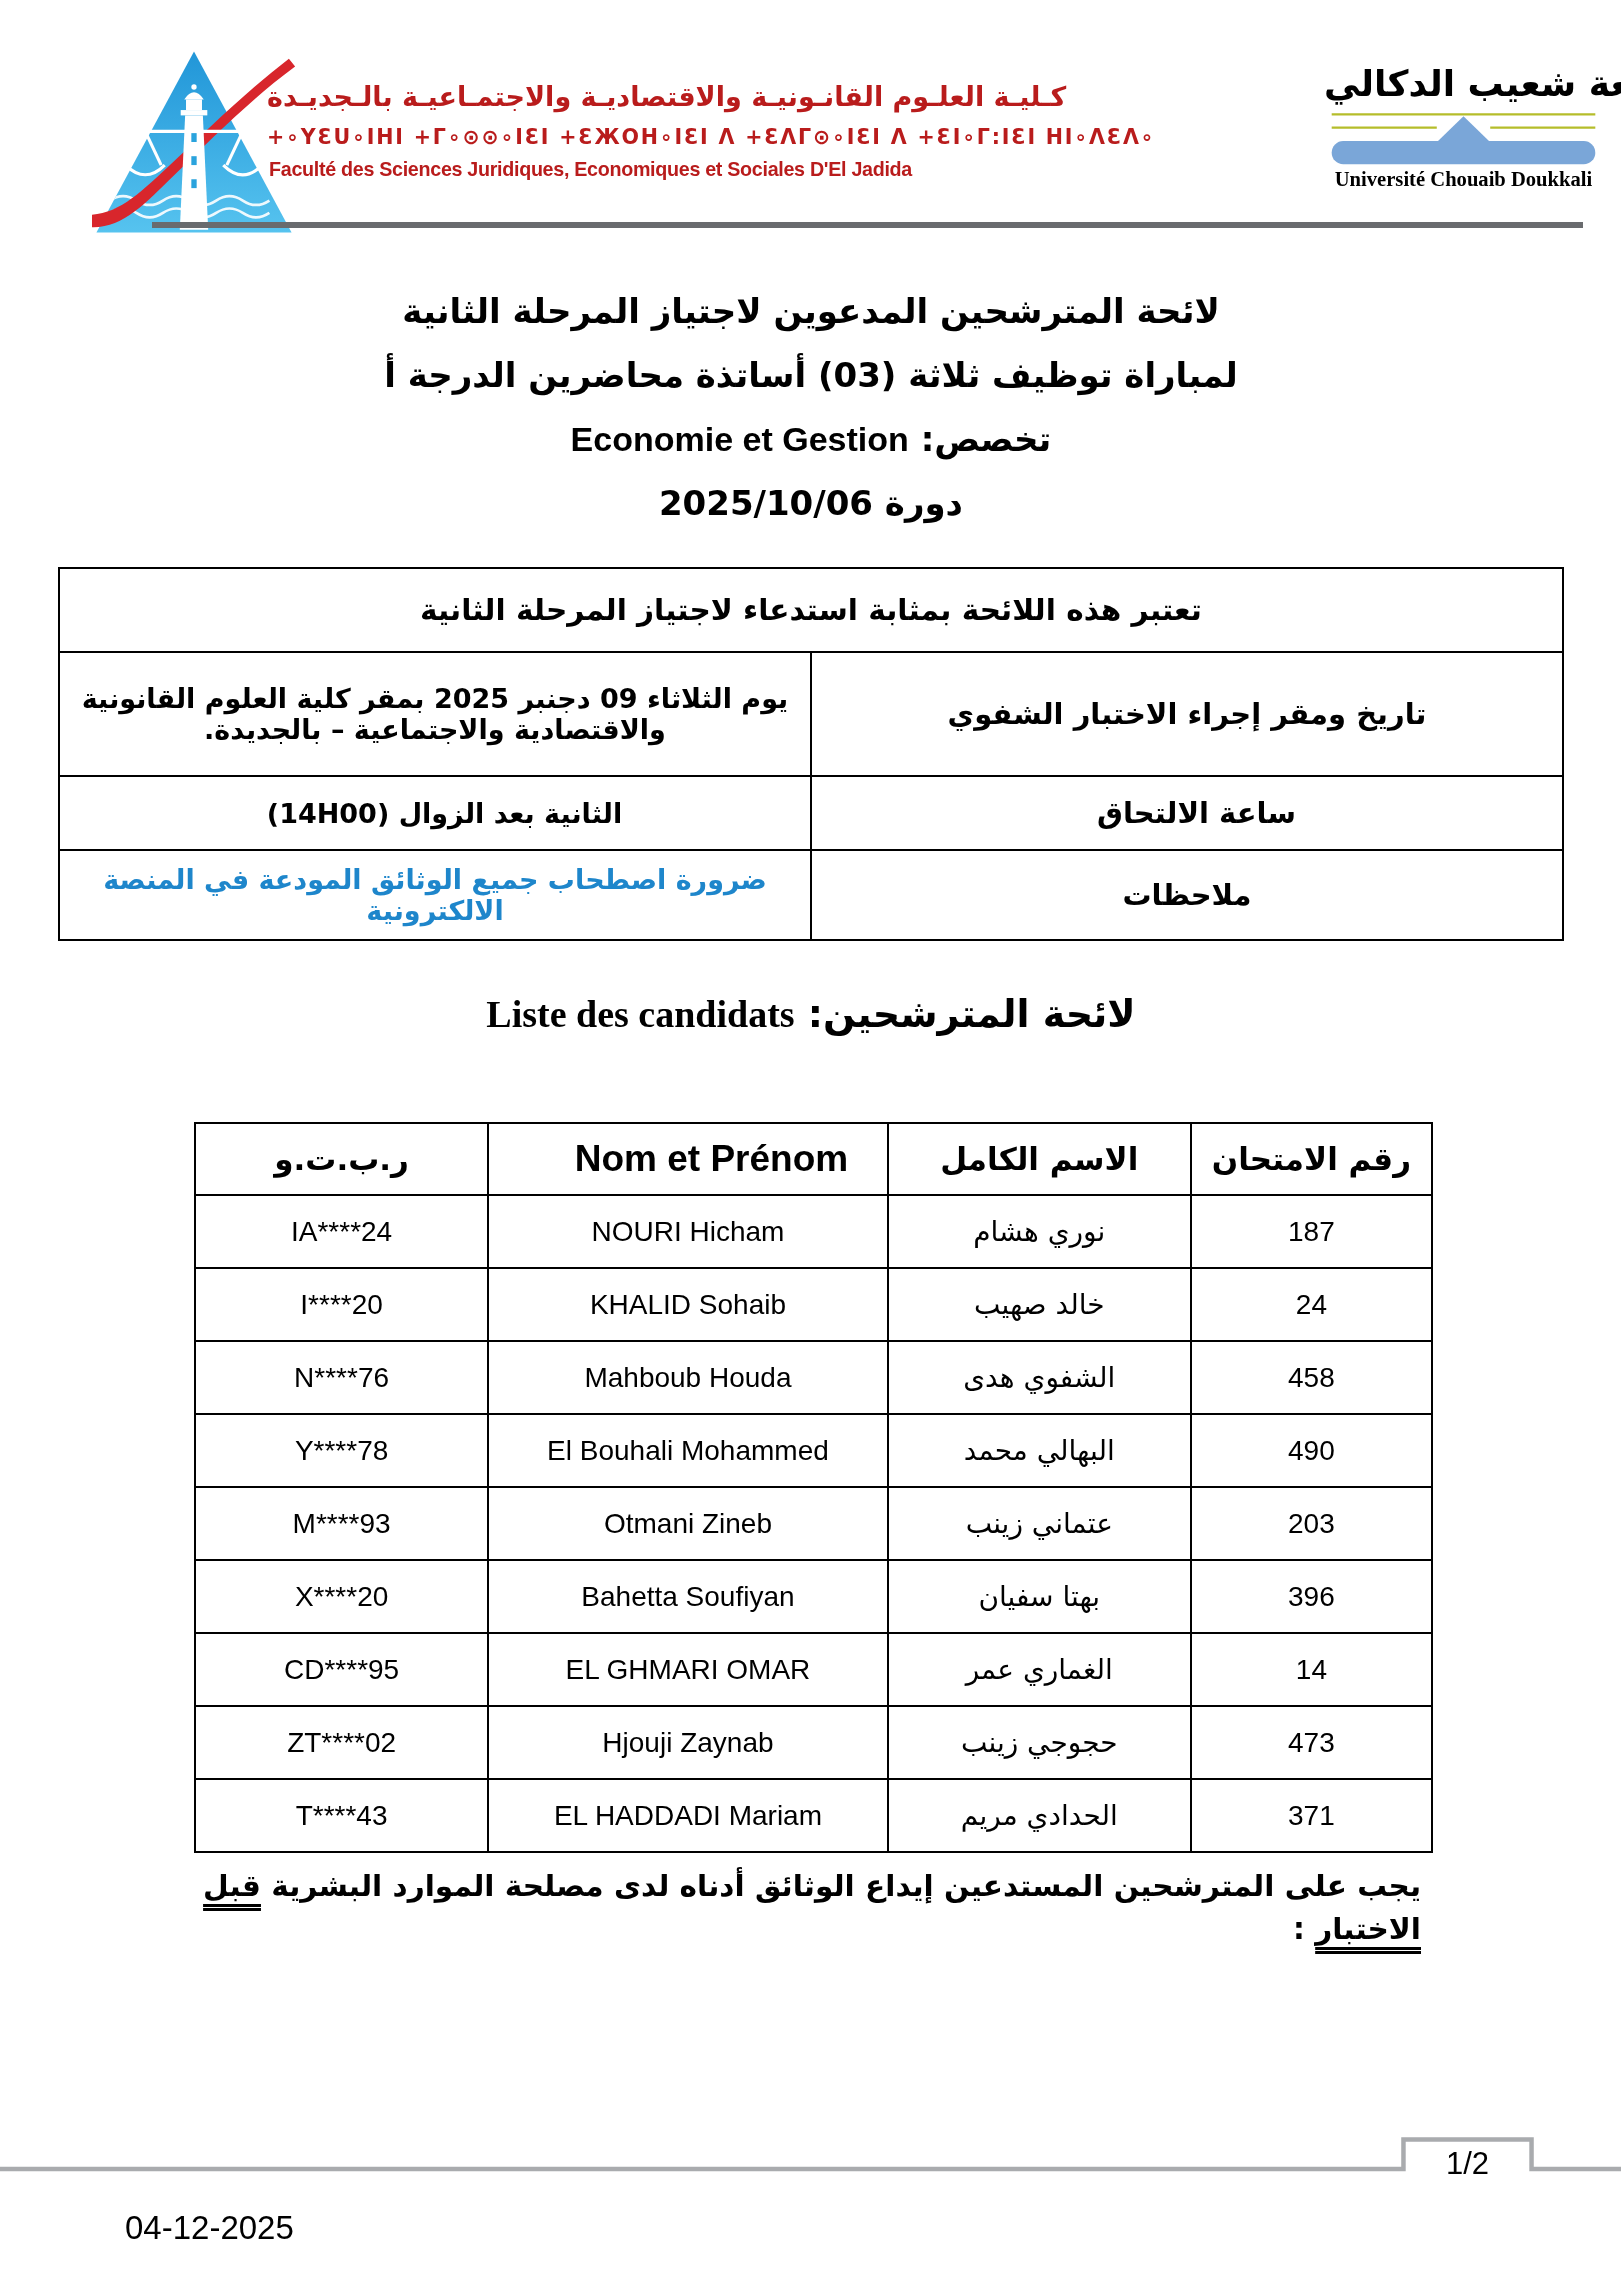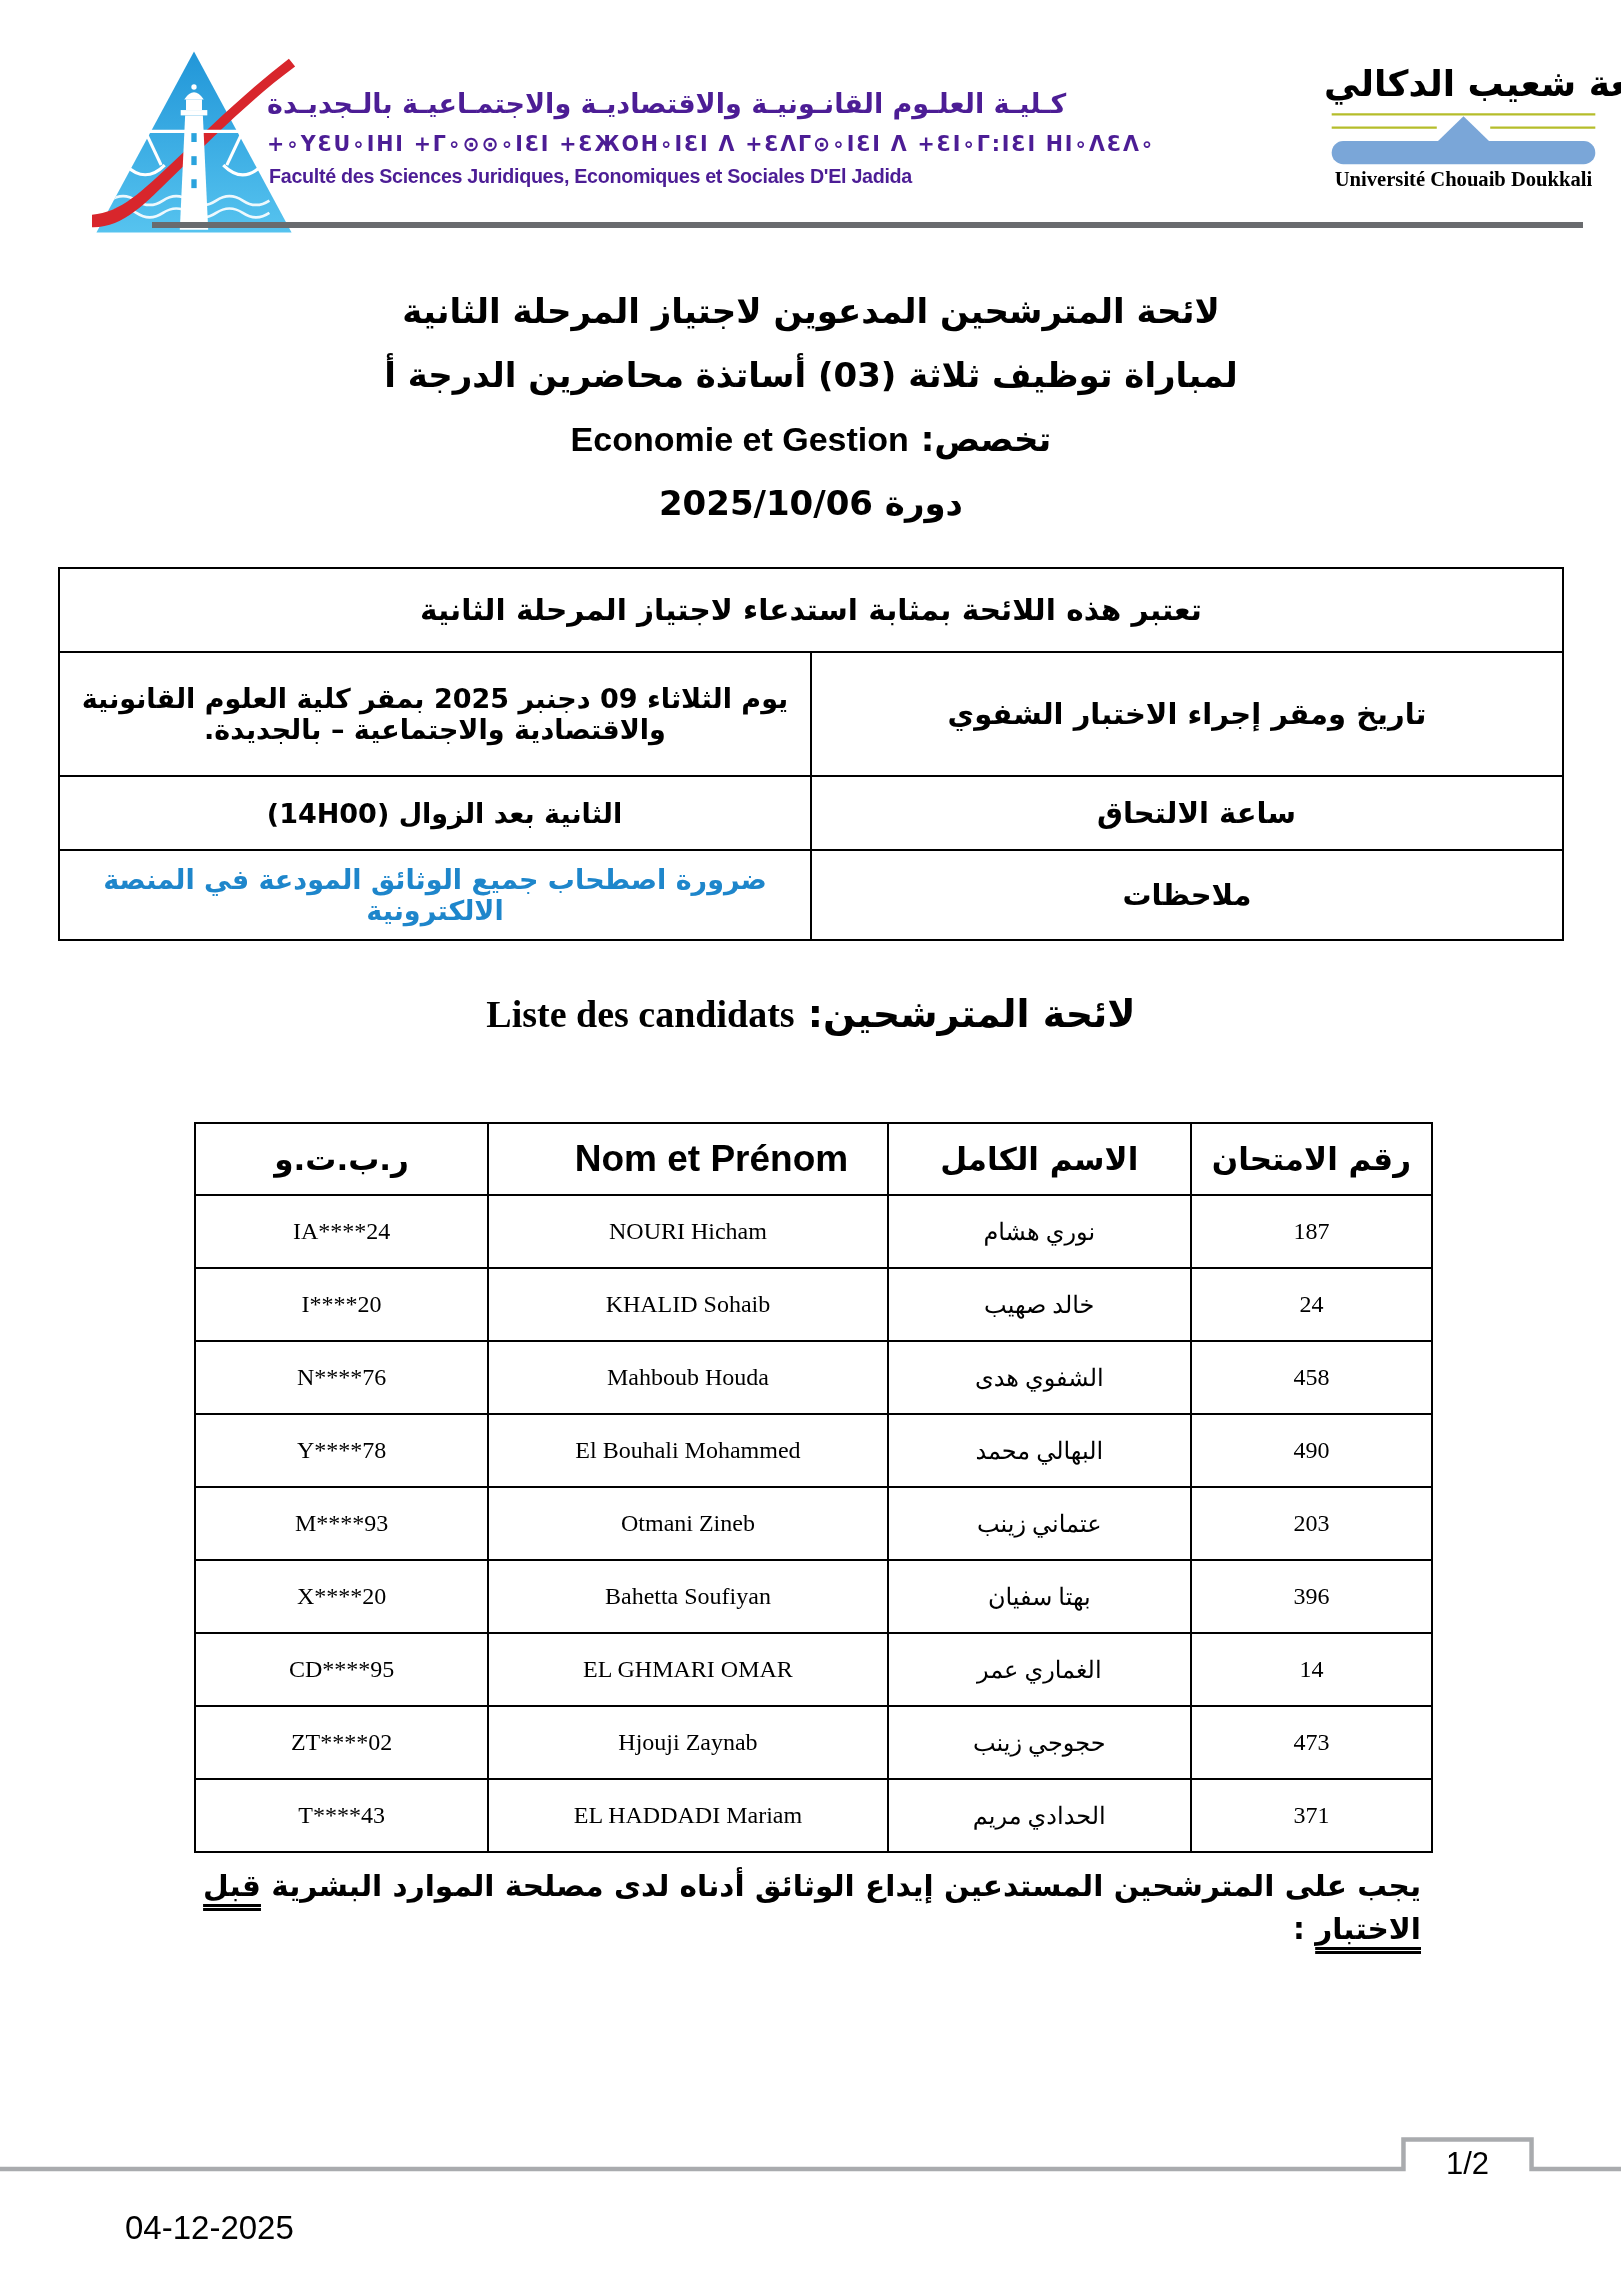--- a/index.html
+++ b/index.html
@@ -1,21 +1,21 @@
 <!DOCTYPE html>
 <html lang="ar" style="font-size:14.3px"><head>
 <meta charset="utf-8">
 <style>
   html,body{margin:0;padding:0;background:#ffffff;}
   .page{position:relative;width:1622px;height:2293px;background:#fff;overflow:hidden;
         font-family:"DejaVu Sans","Liberation Sans",sans-serif;color:#000;}
 
   
   .faculty-logo{position:absolute;top:47px;left:92px;width:204px;height:190px;}
-  .faculty-text{position:absolute;top:88px;left:267px;width:647px;text-align:center;color:#4c1d95;}
+  .faculty-text{position:absolute;top:81px;left:267px;width:647px;text-align:center;color:#b91c1c;}
   .faculty-ar{font-size:27px;font-weight:bold;white-space:nowrap;}
   .faculty-tif{font-size:20.6px;font-weight:bold;margin-top:12.5px;letter-spacing:1.8px;white-space:nowrap;}
   .faculty-fr{font-size:19.7px;margin-top:9px;white-space:nowrap;font-family:"Liberation Sans",sans-serif;font-weight:bold;letter-spacing:-0.3px;}
 
   .university-brand{position:absolute;top:63px;left:1324px;width:279px;text-align:center;}
   .ucd-ar{font-size:36px;font-weight:bold;white-space:nowrap;}
   .ucd-emblem{display:block;margin:5.4px auto 0;}
   .ucd-fr{font-size:20.6px;font-weight:bold;margin-top:1.8px;white-space:nowrap;
           font-family:"Liberation Serif","DejaVu Serif",serif;}
 
@@ -44,21 +44,21 @@
                 font-size:38px;font-weight:bold;direction:rtl;margin:0;}
   .list-heading .fr-part{font-family:"Liberation Serif","DejaVu Serif",serif;}
 
   
   .cand-table{position:absolute;top:1122px;left:194px;width:1239px;border-collapse:collapse;
               direction:rtl;table-layout:fixed;text-align:center;}
   .cand-table th,.cand-table td{border:2.7px solid #000;vertical-align:middle;}
   .cand-table thead th{height:68px;font-weight:bold;}
   .h-exam,.h-name-ar,.h-cnie{font-size:31px;}
   .h-nom{font-size:37px;font-family:"Liberation Sans",sans-serif;direction:ltr;padding-left:48px;}
-  .cand-table tbody td{height:69px;font-size:24px;font-family:Liberation Serif, serif;}
+  .cand-table tbody td{height:69px;font-size:28px;}
   .latin-cell{direction:ltr;font-family:"Liberation Sans",sans-serif;}
   .num-cell{font-family:"Liberation Sans",sans-serif;}
   .ar-cell{font-family:"DejaVu Sans",sans-serif;}
 
   
   .instructions{position:absolute;top:1865px;right:201px;left:125px;direction:rtl;font-weight:bold;}
   .instr-intro{font-size:29.6px;margin:0;text-align:right;line-height:43px;}
   .underline-double{text-decoration:underline double;text-decoration-thickness:2.7px;text-underline-offset:8px;}
   .instr-list{list-style:disc;margin:38px 72px 0 0;padding:0;font-size:28px;}
   .instr-list li{margin-bottom:30px;line-height:41px;}

